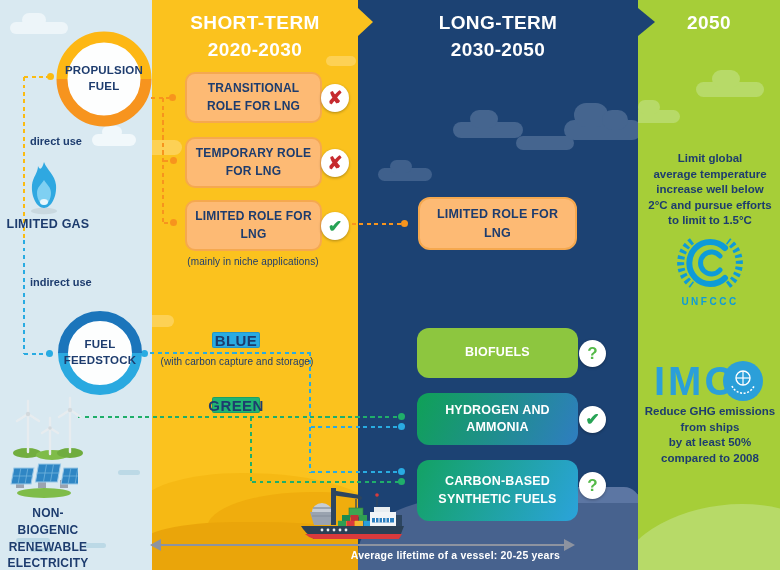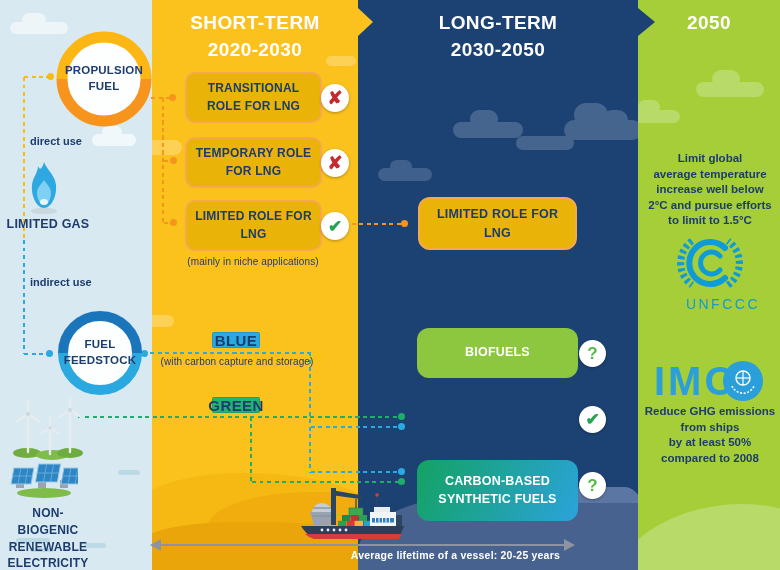--- a/index.html
+++ b/index.html
@@ -11,21 +11,21 @@
   .col-sidebar{left:0;width:152px;background:#D9E9F1}
   .col-short{left:152px;width:206px;background:#FBC21E}
   .col-long{left:358px;width:280px;background:#1C4273}
   .col-2050{left:638px;width:142px;background:#A6CE38}
   .chev{position:absolute;width:0;height:0;border-top:14px solid transparent;border-bottom:14px solid transparent}
   
   .hdr{position:absolute;color:#fff;font-weight:bold;font-size:19px;line-height:27px;
        text-align:center;letter-spacing:.4px}
   .pre{white-space:pre-line}
   
-  .obox{position:absolute;background:#eab308;border:2px solid #F5A84F;border-radius:10px;
+  .obox{position:absolute;background:#fdba74;border:2px solid #F5A84F;border-radius:10px;
         display:flex;align-items:center;justify-content:center;text-align:center;
         color:#1D3C6E;font-weight:bold;font-size:12px;line-height:1.45;
         padding:2px 8px;box-sizing:border-box;letter-spacing:.2px}
   
   .fbox{position:absolute;border-radius:12px;display:flex;align-items:center;justify-content:center;
         text-align:center;color:#fff;font-weight:bold;font-size:12.5px;line-height:1.4;
         padding:2px 10px;box-sizing:border-box;letter-spacing:.2px}
   .fbox.bio{background:#8DC63F}
   .fbox.hyd{background:linear-gradient(115deg,#0FA156,#2F7DC1)}
   .fbox.carb{background:linear-gradient(115deg,#13A263,#2BA3DB)}
@@ -63,21 +63,21 @@
               letter-spacing:.2px}
   .uselbl{position:absolute;color:#1D3C6E;font-size:11px;font-weight:600}
   .biglbl{position:absolute;color:#1D3C6E;font-weight:bold;font-size:12.5px;text-align:center;
           line-height:1.4;letter-spacing:.2px}
   
   .arr-line{position:absolute;height:2px;background:#8D93A0}
   .arr-head{position:absolute;width:0;height:0;border-top:6px solid transparent;border-bottom:6px solid transparent}
   .arr-lbl{position:absolute;color:#fff;font-weight:bold;font-size:10.5px;text-align:right;letter-spacing:.2px}
   
   .goal{position:absolute;color:#1D3C6E;font-weight:600;font-size:11.5px;line-height:15.5px;text-align:center}
-  .unfccc-lbl{position:absolute;color:#0E9BD8;font-weight:normal;font-size:14px;letter-spacing:2.5px;text-align:right}
+  .unfccc-lbl{position:absolute;color:#0E9BD8;font-weight:bold;font-size:10px;letter-spacing:2.5px;text-align:center}
 </style>
 </head>
 <body>
 
 <div class="stage">
 
   <div class="col col-sidebar">
     <div class="cl" style="left:10px;top:22px;width:58px;height:12px;background:#EDF5F9"></div>
     <div class="cl" style="left:22px;top:13px;width:24px;height:14px;background:#EDF5F9"></div>
     <div class="cl" style="left:92px;top:134px;width:44px;height:12px;background:#F1F8FB"></div>
@@ -257,20 +257,21 @@
 
   <div class="pill" style="left:212px;top:332px;width:48px;height:16px;background:#29ABE2">BLUE</div>
   <div class="note" style="left:157px;top:356px;width:160px">(with carbon capture and storage)</div>
   <div class="pill" style="left:212px;top:397px;width:48px;height:16px;background:#21B573">GREEN</div>
 
   <div class="obox" style="left:418px;top:197px;width:159px;height:53px;border-radius:12px;font-size:12.5px">LIMITED ROLE FOR LNG</div>
 
   <div class="fbox bio" style="left:417px;top:328px;width:161px;height:50px">BIOFUELS</div>
   <div class="badge q" style="left:579px;top:340px;width:27px;height:27px">?</div>
 
+  <div class="fbox hyd" style="left:417px;top:393px;width:161px;height:52px">HYDROGEN AND AMMONIA</div>
   <div class="badge ck" style="left:579px;top:406px;width:27px;height:27px">✔</div>
 
   <div class="fbox carb" style="left:417px;top:460px;width:161px;height:61px">CARBON-BASED SYNTHETIC FUELS</div>
   <div class="badge q" style="left:579px;top:472px;width:27px;height:27px">?</div>
 
   <div class="goal pre" style="left:646px;top:151px;width:128px">Limit global
 average temperature
 increase well below
 2°C and pursue efforts
 to limit to 1.5°C</div>

